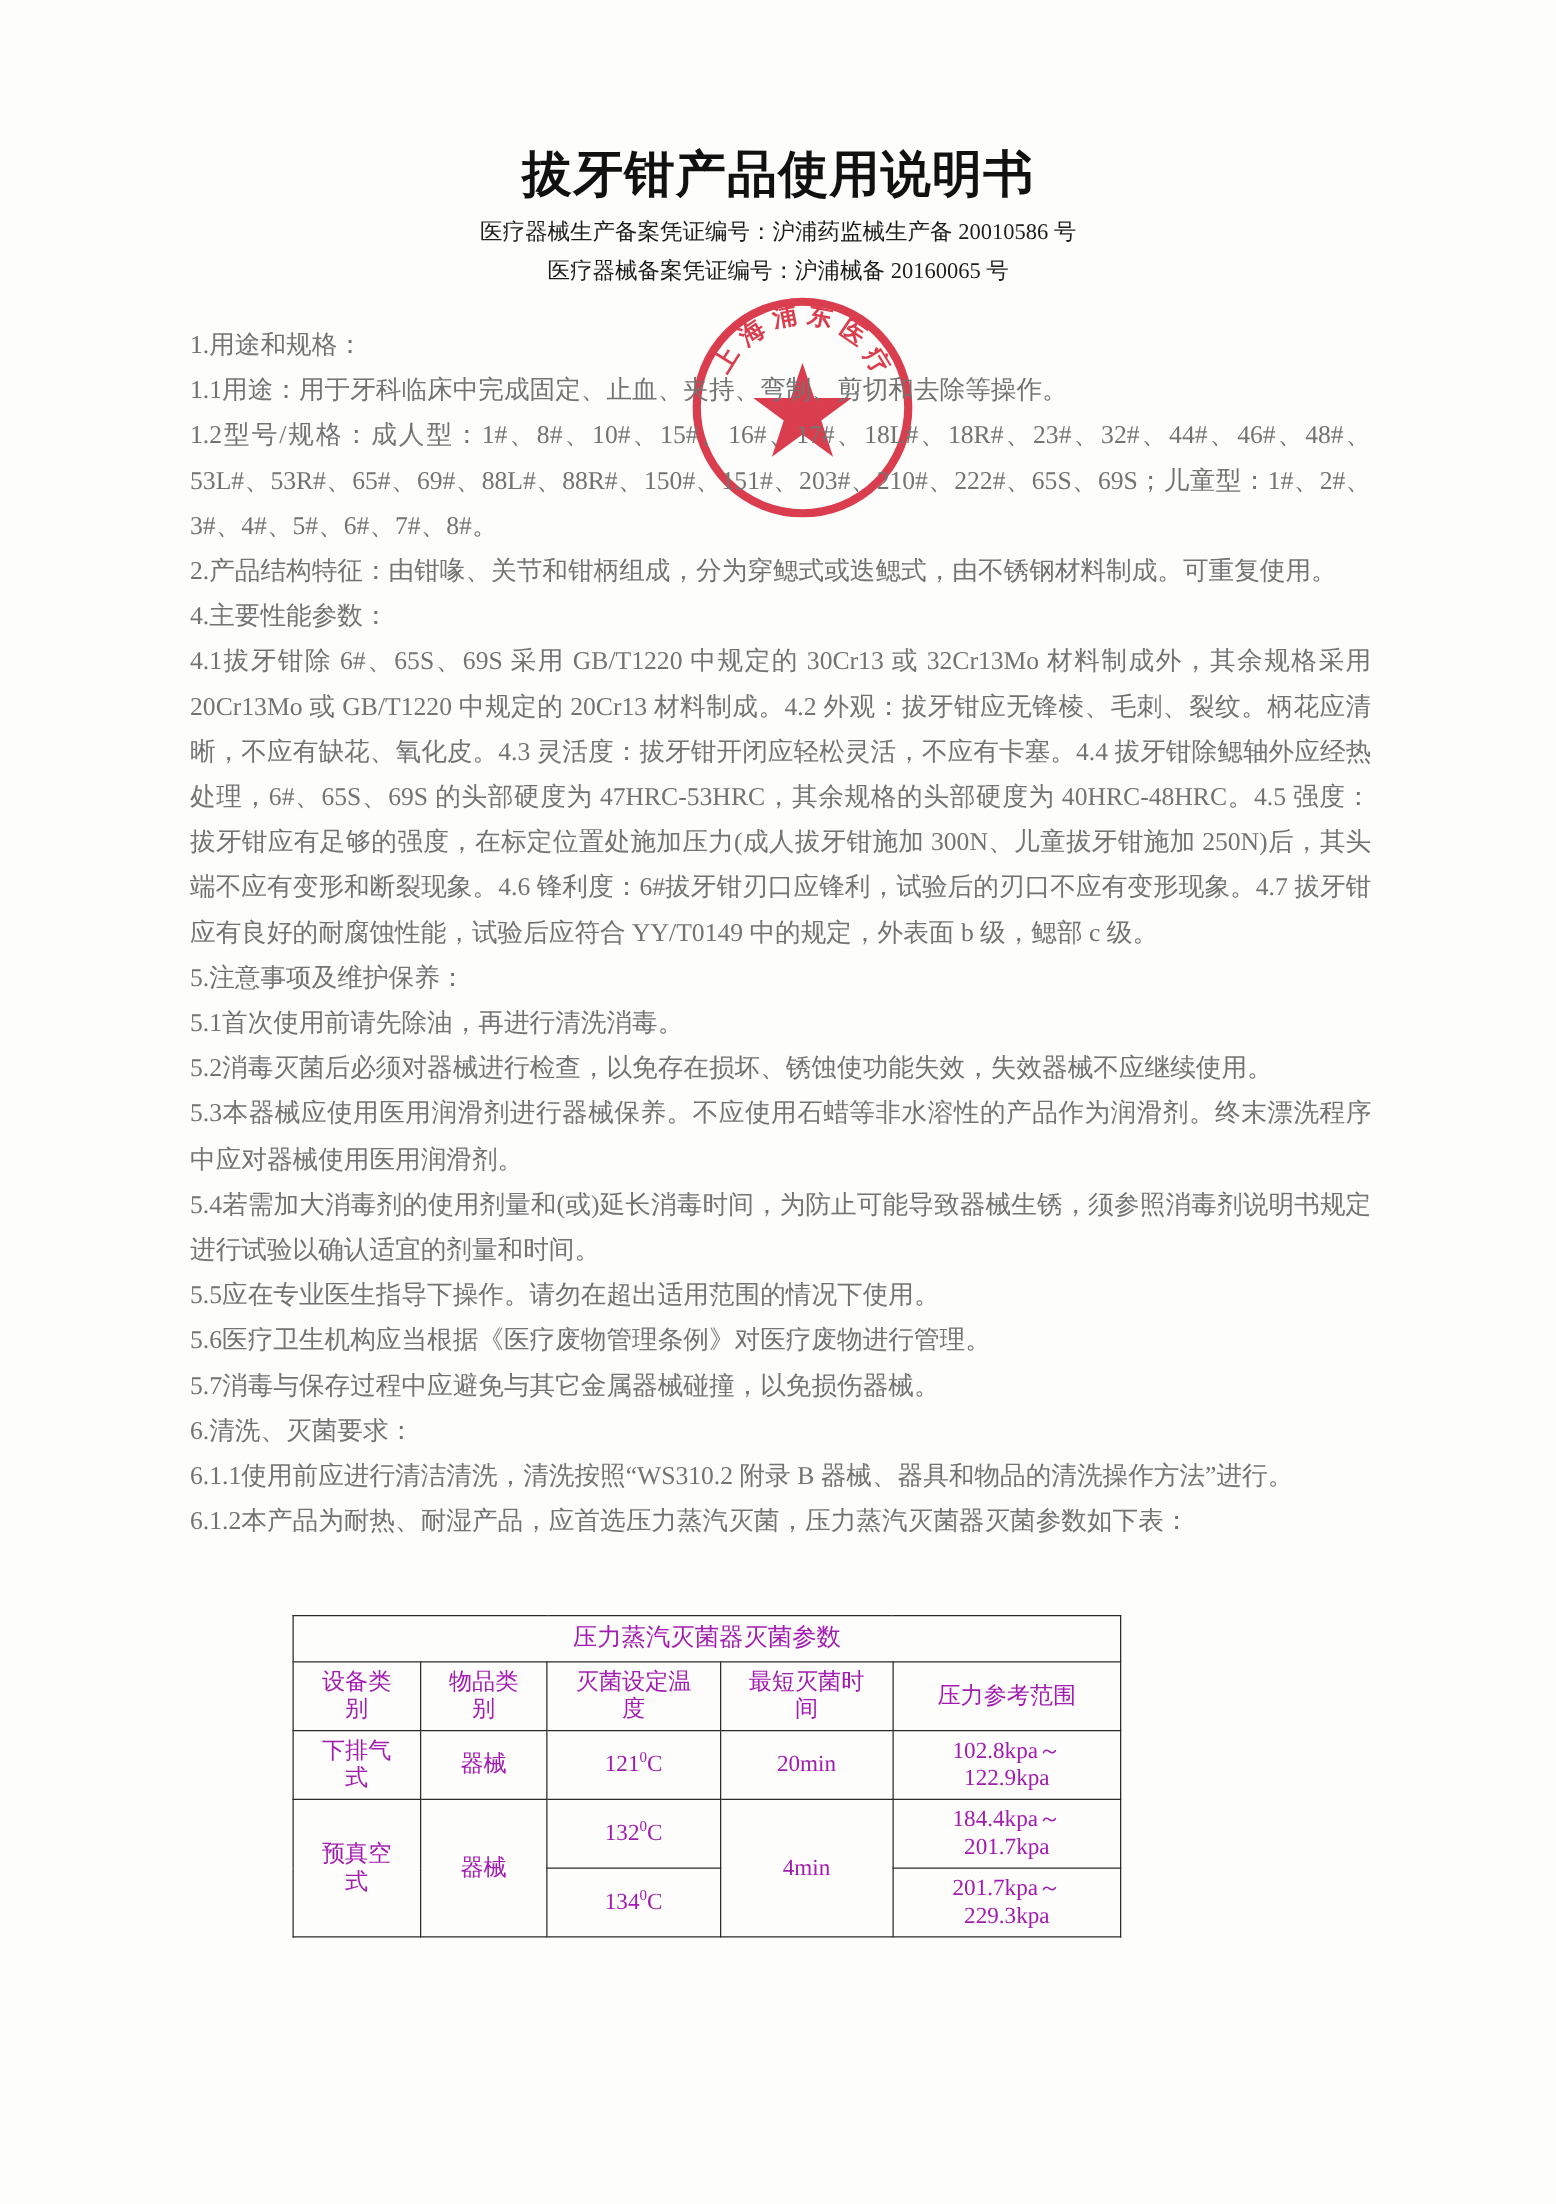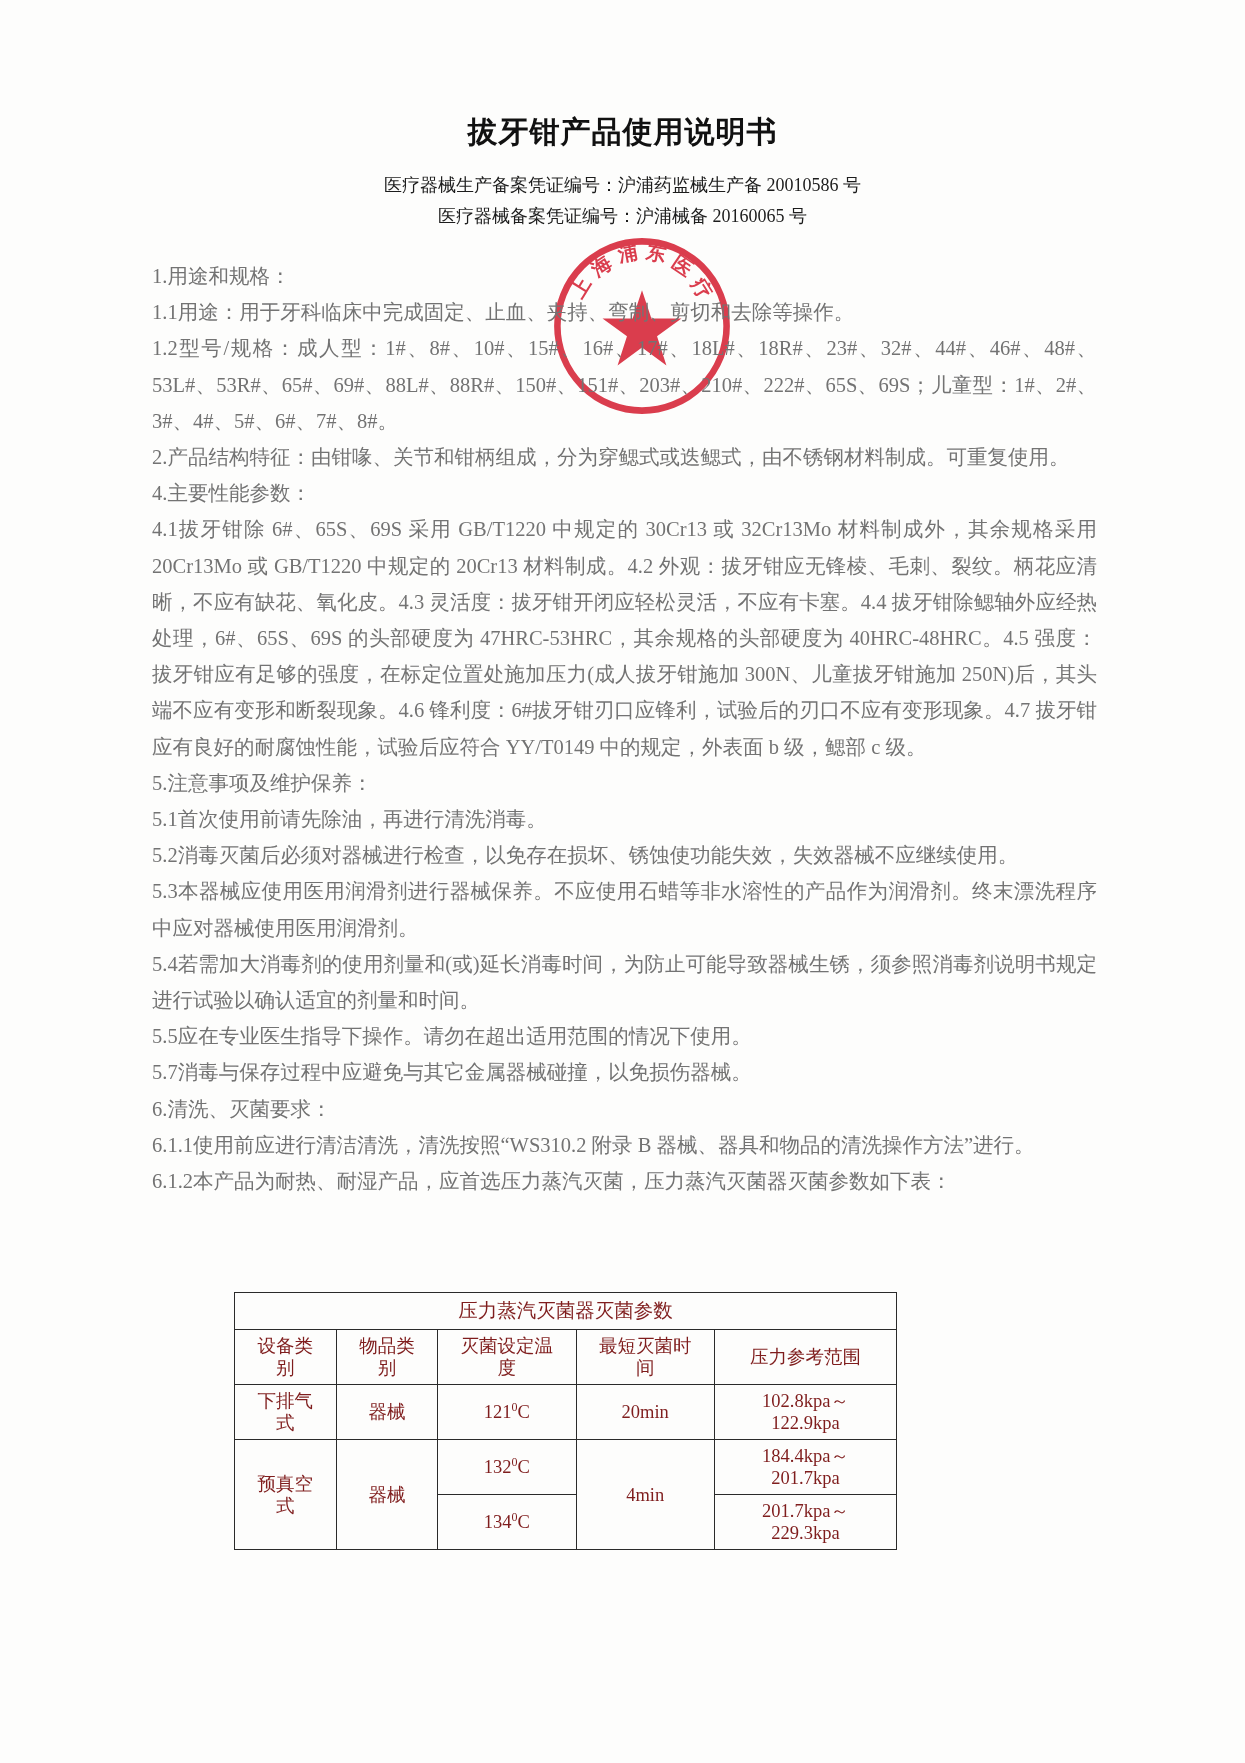--- a/index.html
+++ b/index.html
@@ -26,21 +26,21 @@
 
   
   .doc-title {
     position: absolute;
     left: 0;
     top: 112px;
     width: 1245px;
     text-align: center;
     font-family: "DejaVu Sans", sans-serif;
     font-weight: bold;
-    font-size: 30px;
+    font-size: 40px;
     letter-spacing: 1px;
     color: #111;
   }
 
   
   .reg-block {
     position: absolute;
     left: 0;
     top: 170px;
     width: 1245px;
@@ -89,21 +89,21 @@
   .tbl-wrap {
     position: absolute;
     left: 234px;
     top: 1292px;
     width: 663px;
   }
   table.steam {
     border-collapse: collapse;
     width: 663px;
     font-family: "Liberation Serif", "DejaVu Serif", serif;
-    color: #7f1d1d;
+    color: #a21caf;
     border-radius: 24px;
   }
   table.steam td, table.steam th {
     border: 1px solid #2a2a2a;
     text-align: center;
     vertical-align: middle;
     font-size: 18.5px;
     font-weight: normal;
     padding: 5px 14px;
     height: 24px;
@@ -155,20 +155,21 @@
     <p class="para">1.2型号/规格：成人型：1#、8#、10#、15#、16#、17#、18L#、18R#、23#、32#、44#、46#、48#、53L#、53R#、65#、69#、88L#、88R#、150#、151#、203#、210#、222#、65S、69S；儿童型：1#、2#、3#、4#、5#、6#、7#、8#。</p>
     <p class="para">2.产品结构特征：由钳喙、关节和钳柄组成，分为穿鳃式或迭鳃式，由不锈钢材料制成。可重复使用。</p>
     <p class="para nojust">4.主要性能参数：</p>
     <p class="para">4.1拔牙钳除 6#、65S、69S 采用 GB/T1220 中规定的 30Cr13 或 32Cr13Mo 材料制成外，其余规格采用 20Cr13Mo 或 GB/T1220 中规定的 20Cr13 材料制成。4.2 外观：拔牙钳应无锋棱、毛刺、裂纹。柄花应清晰，不应有缺花、氧化皮。4.3 灵活度：拔牙钳开闭应轻松灵活，不应有卡塞。4.4 拔牙钳除鳃轴外应经热处理，6#、65S、69S 的头部硬度为 47HRC-53HRC，其余规格的头部硬度为 40HRC-48HRC。4.5 强度：拔牙钳应有足够的强度，在标定位置处施加压力(成人拔牙钳施加 300N、儿童拔牙钳施加 250N)后，其头端不应有变形和断裂现象。4.6 锋利度：6#拔牙钳刃口应锋利，试验后的刃口不应有变形现象。4.7 拔牙钳应有良好的耐腐蚀性能，试验后应符合 YY/T0149 中的规定，外表面 b 级，鳃部 c 级。</p>
     <p class="para nojust">5.注意事项及维护保养：</p>
     <p class="para nojust">5.1首次使用前请先除油，再进行清洗消毒。</p>
     <p class="para nojust">5.2消毒灭菌后必须对器械进行检查，以免存在损坏、锈蚀使功能失效，失效器械不应继续使用。</p>
     <p class="para">5.3本器械应使用医用润滑剂进行器械保养。不应使用石蜡等非水溶性的产品作为润滑剂。终末漂洗程序中应对器械使用医用润滑剂。</p>
     <p class="para">5.4若需加大消毒剂的使用剂量和(或)延长消毒时间，为防止可能导致器械生锈，须参照消毒剂说明书规定进行试验以确认适宜的剂量和时间。</p>
     <p class="para nojust">5.5应在专业医生指导下操作。请勿在超出适用范围的情况下使用。</p>
+    <p class="para nojust">5.6医疗卫生机构应当根据《医疗废物管理条例》对医疗废物进行管理。</p>
     <p class="para nojust">5.7消毒与保存过程中应避免与其它金属器械碰撞，以免损伤器械。</p>
     <p class="para nojust">6.清洗、灭菌要求：</p>
     <p class="para">6.1.1使用前应进行清洁清洗，清洗按照“WS310.2 附录 B 器械、器具和物品的清洗操作方法”进行。</p>
     <p class="para nojust">6.1.2本产品为耐热、耐湿产品，应首选压力蒸汽灭菌，压力蒸汽灭菌器灭菌参数如下表：</p>
   </div>
 
   <div class="tbl-wrap">
     <table class="steam">
       <tbody>
         <tr class="caption-row">

